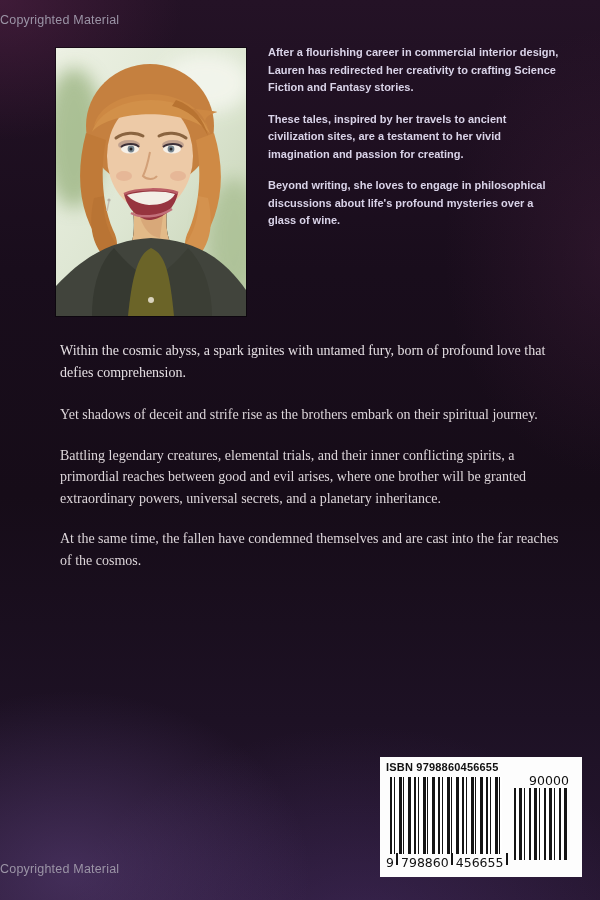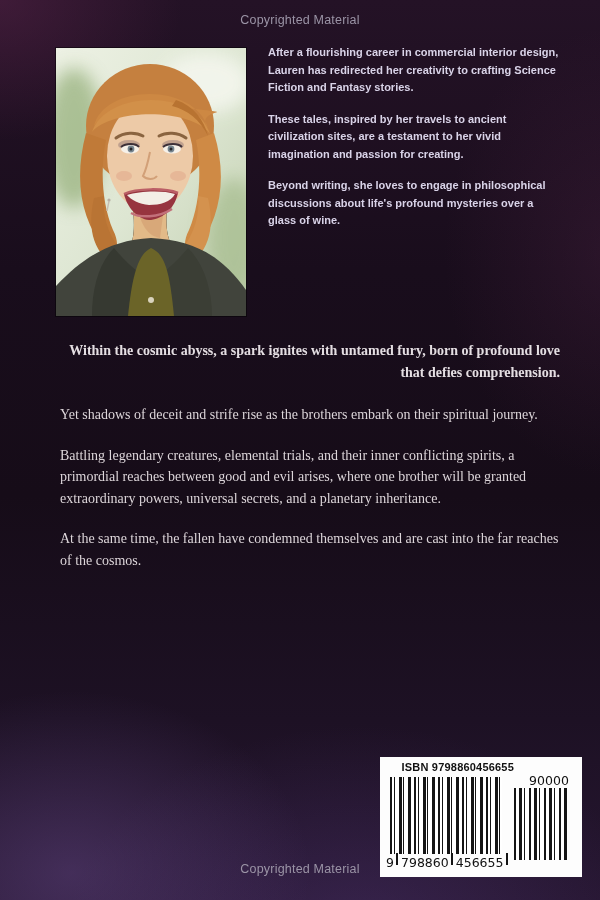--- a/index.html
+++ b/index.html
@@ -6,42 +6,42 @@
   .cover{
     position:relative;width:600px;height:900px;overflow:hidden;
     font-family:"Liberation Sans",sans-serif;
     background:
       radial-gradient(ellipse 340px 260px at 12% 97%, rgba(118,86,158,0.38), rgba(0,0,0,0) 70%),
       radial-gradient(ellipse 420px 300px at 60% 104%, rgba(96,66,140,0.30), rgba(0,0,0,0) 70%),
       radial-gradient(ellipse 260px 200px at 0% 0%, rgba(96,38,78,0.45), rgba(0,0,0,0) 70%),
       radial-gradient(ellipse 240px 320px at 102% 28%, rgba(88,40,76,0.28), rgba(0,0,0,0) 70%),
       linear-gradient(180deg,#241226 0%,#190d1c 30%,#160c18 55%,#1d1124 80%,#261631 100%);
   }
-  .copyright{position:absolute;left:0;width:100%;text-align:center;
+  .copyright{position:absolute;left:0;width:100%;text-align:left;
     color:#9b94a6;font-size:12.5px;letter-spacing:.2px;}
   .copyright.top{top:13px;}
   .copyright.bottom{top:862px;}
 
   .author-photo{position:absolute;left:56px;top:48px;width:190px;height:268px;
     box-shadow:0 0 0 1px rgba(0,0,0,.45);}
   .author-photo svg{display:block;width:100%;height:100%;}
 
   .bio{position:absolute;left:268px;top:44px;width:294px;
     color:#d9d3e8;font-size:11px;line-height:17.5px;font-weight:bold;}
   .bio p{margin:0 0 14px 0;}
 
   .synopsis{position:absolute;left:60px;top:340px;width:500px;
     color:#ddd6da;font-family:"Liberation Serif","DejaVu Serif",serif;
     font-size:14px;line-height:21.5px;}
   .synopsis p{margin:0 0 19px 0;}
-  .synopsis p.bold{font-weight:bold;color:#e4dee2;margin-bottom:21px;text-align:right;}
+  .synopsis p.bold{font-weight:normal;color:#e4dee2;margin-bottom:21px;}
 
   .barcode-box{position:absolute;left:380px;top:757px;width:202px;height:120px;
     background:#fdfdfd;color:#111;}
-  .isbn-label{position:absolute;top:4px;left:6px;width:128px;text-align:right;
+  .isbn-label{position:absolute;top:4px;left:6px;width:128px;text-align:left;
     font-size:11px;font-weight:bold;letter-spacing:.2px;}
   .bars{background-color:#fff;}
   .bars.main{position:absolute;left:10px;top:20px;width:112px;height:77px;
     background-image:repeating-linear-gradient(90deg,
       #141414 0 2px,#fff 2px 4px,#141414 4px 5px,#fff 5px 9px,
       #141414 9px 12px,#fff 12px 13px,#141414 13px 14px,#fff 14px 18px,
       #141414 18px 21px,#fff 21px 24px);}
   .digits-row{position:absolute;left:6px;top:98px;width:122px;height:16px;
     display:flex;justify-content:space-between;align-items:flex-start;
     font-size:12.5px;font-family:"DejaVu Sans","Liberation Sans",sans-serif;}

